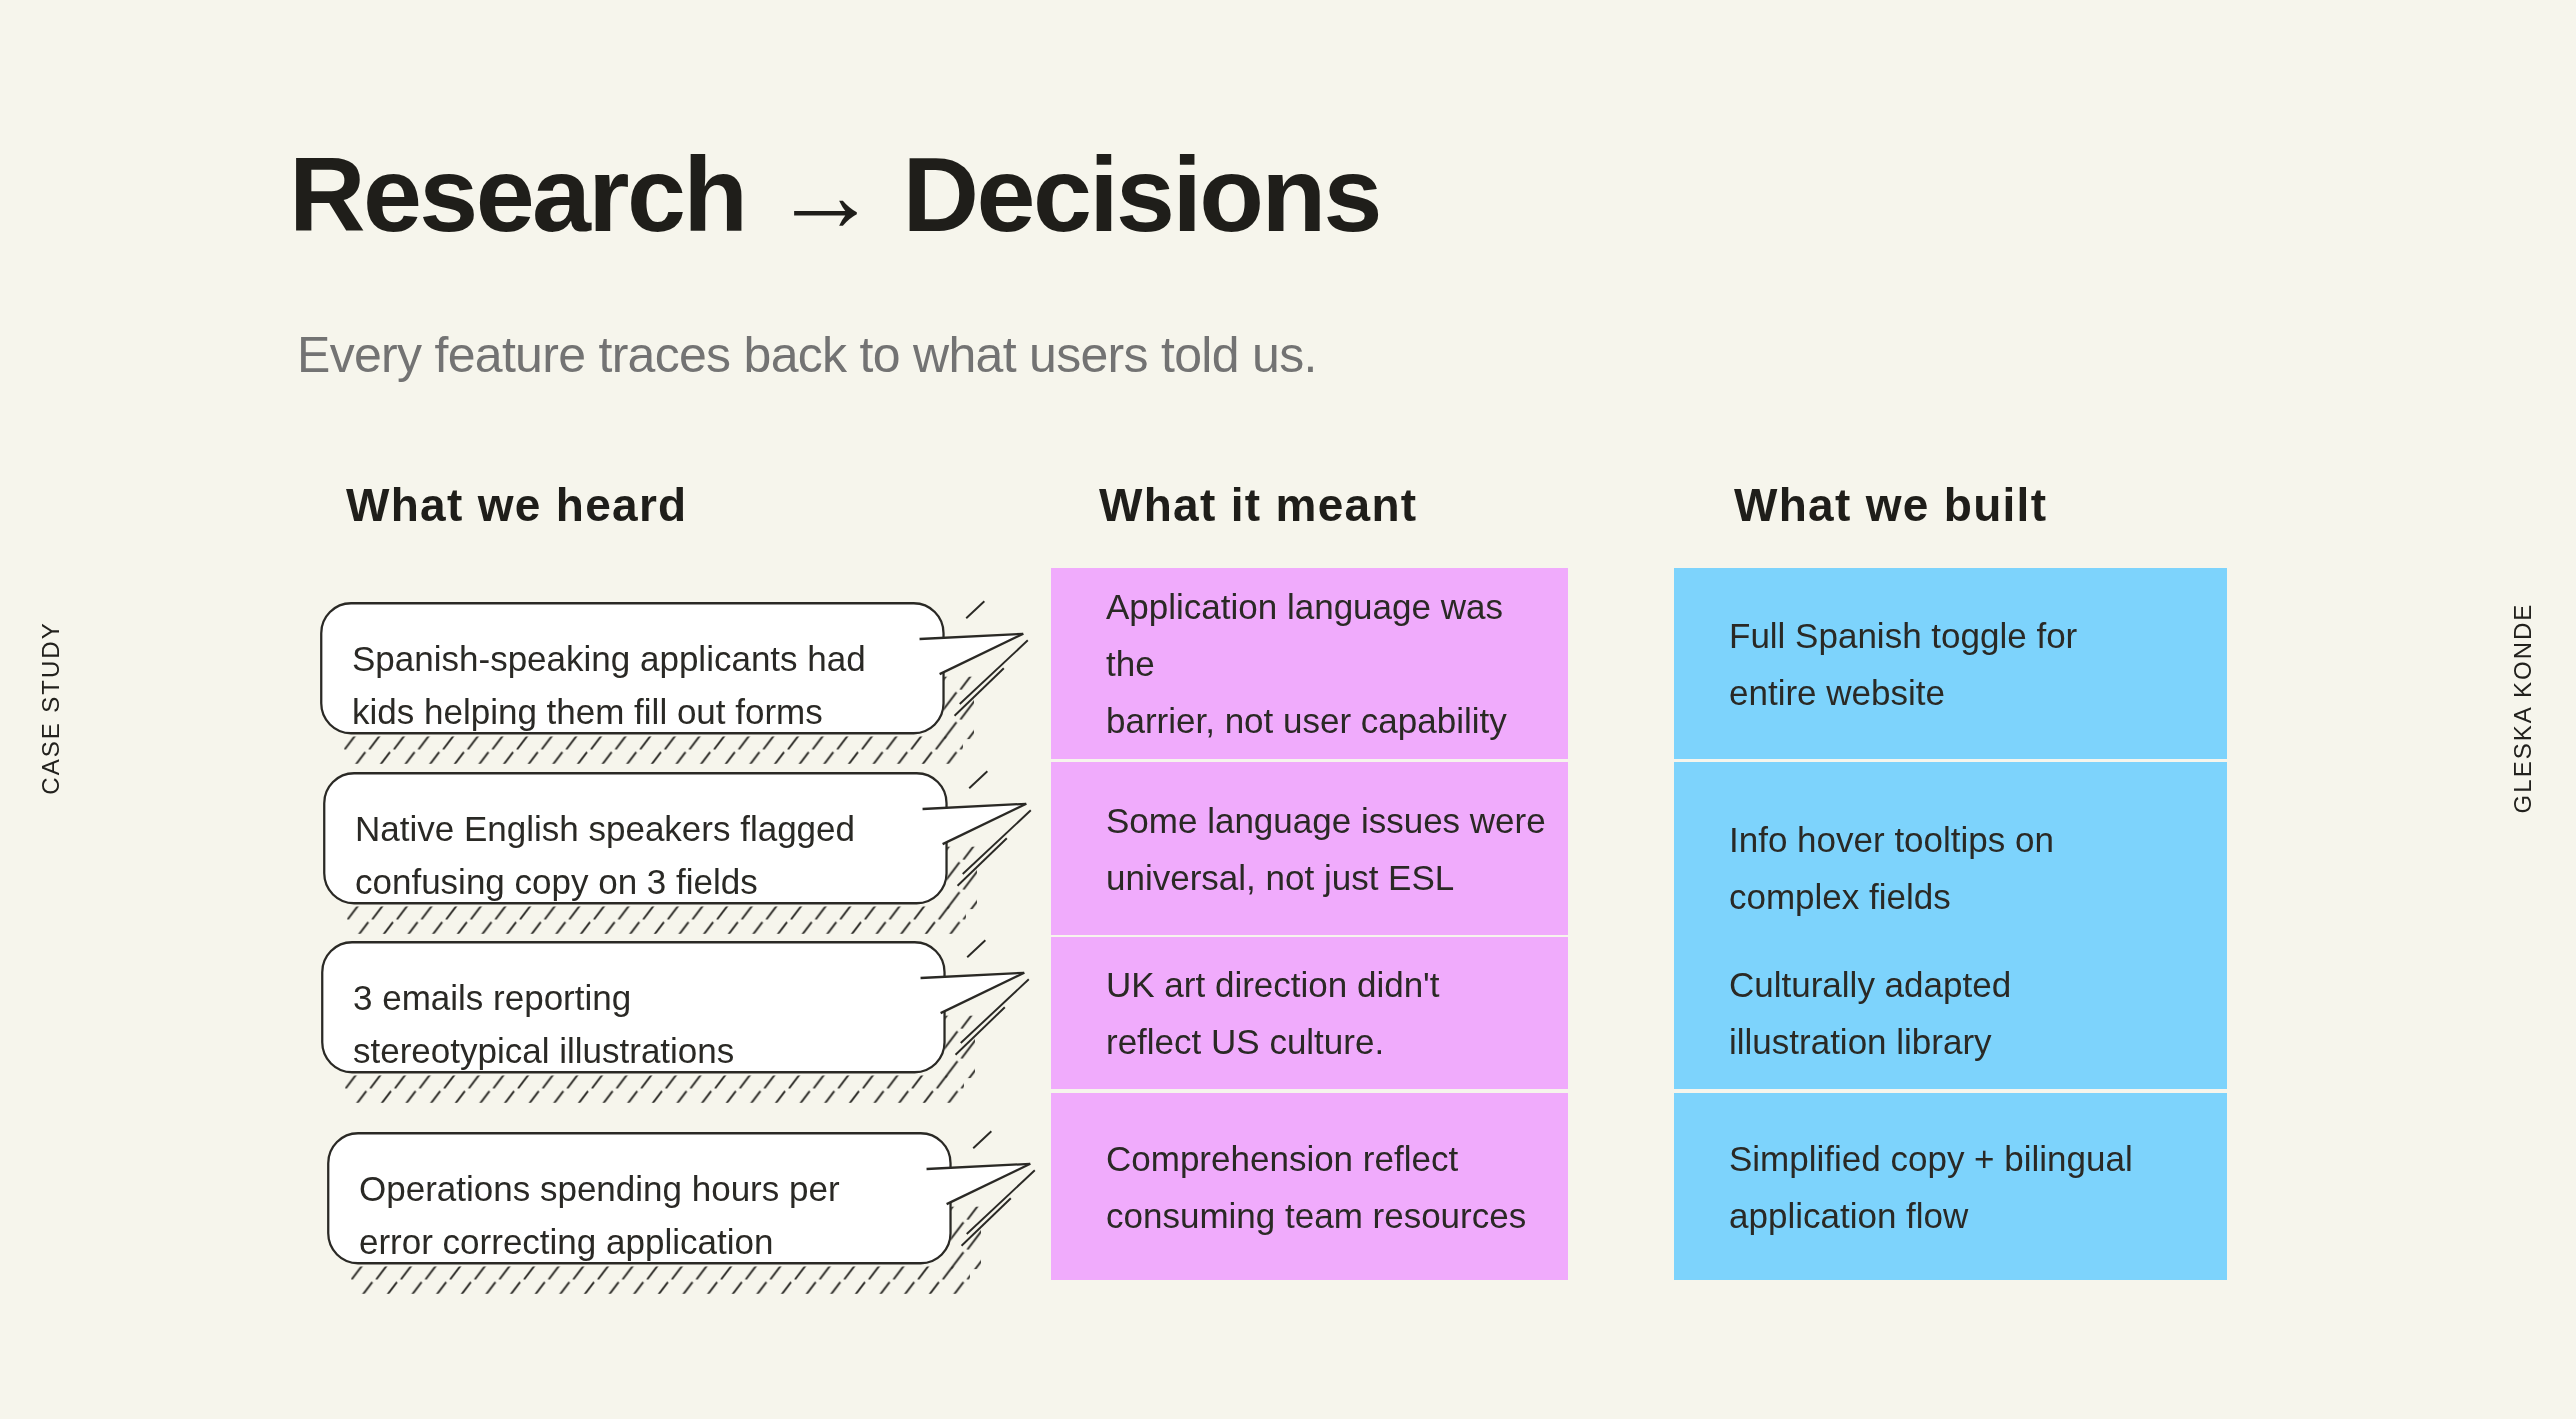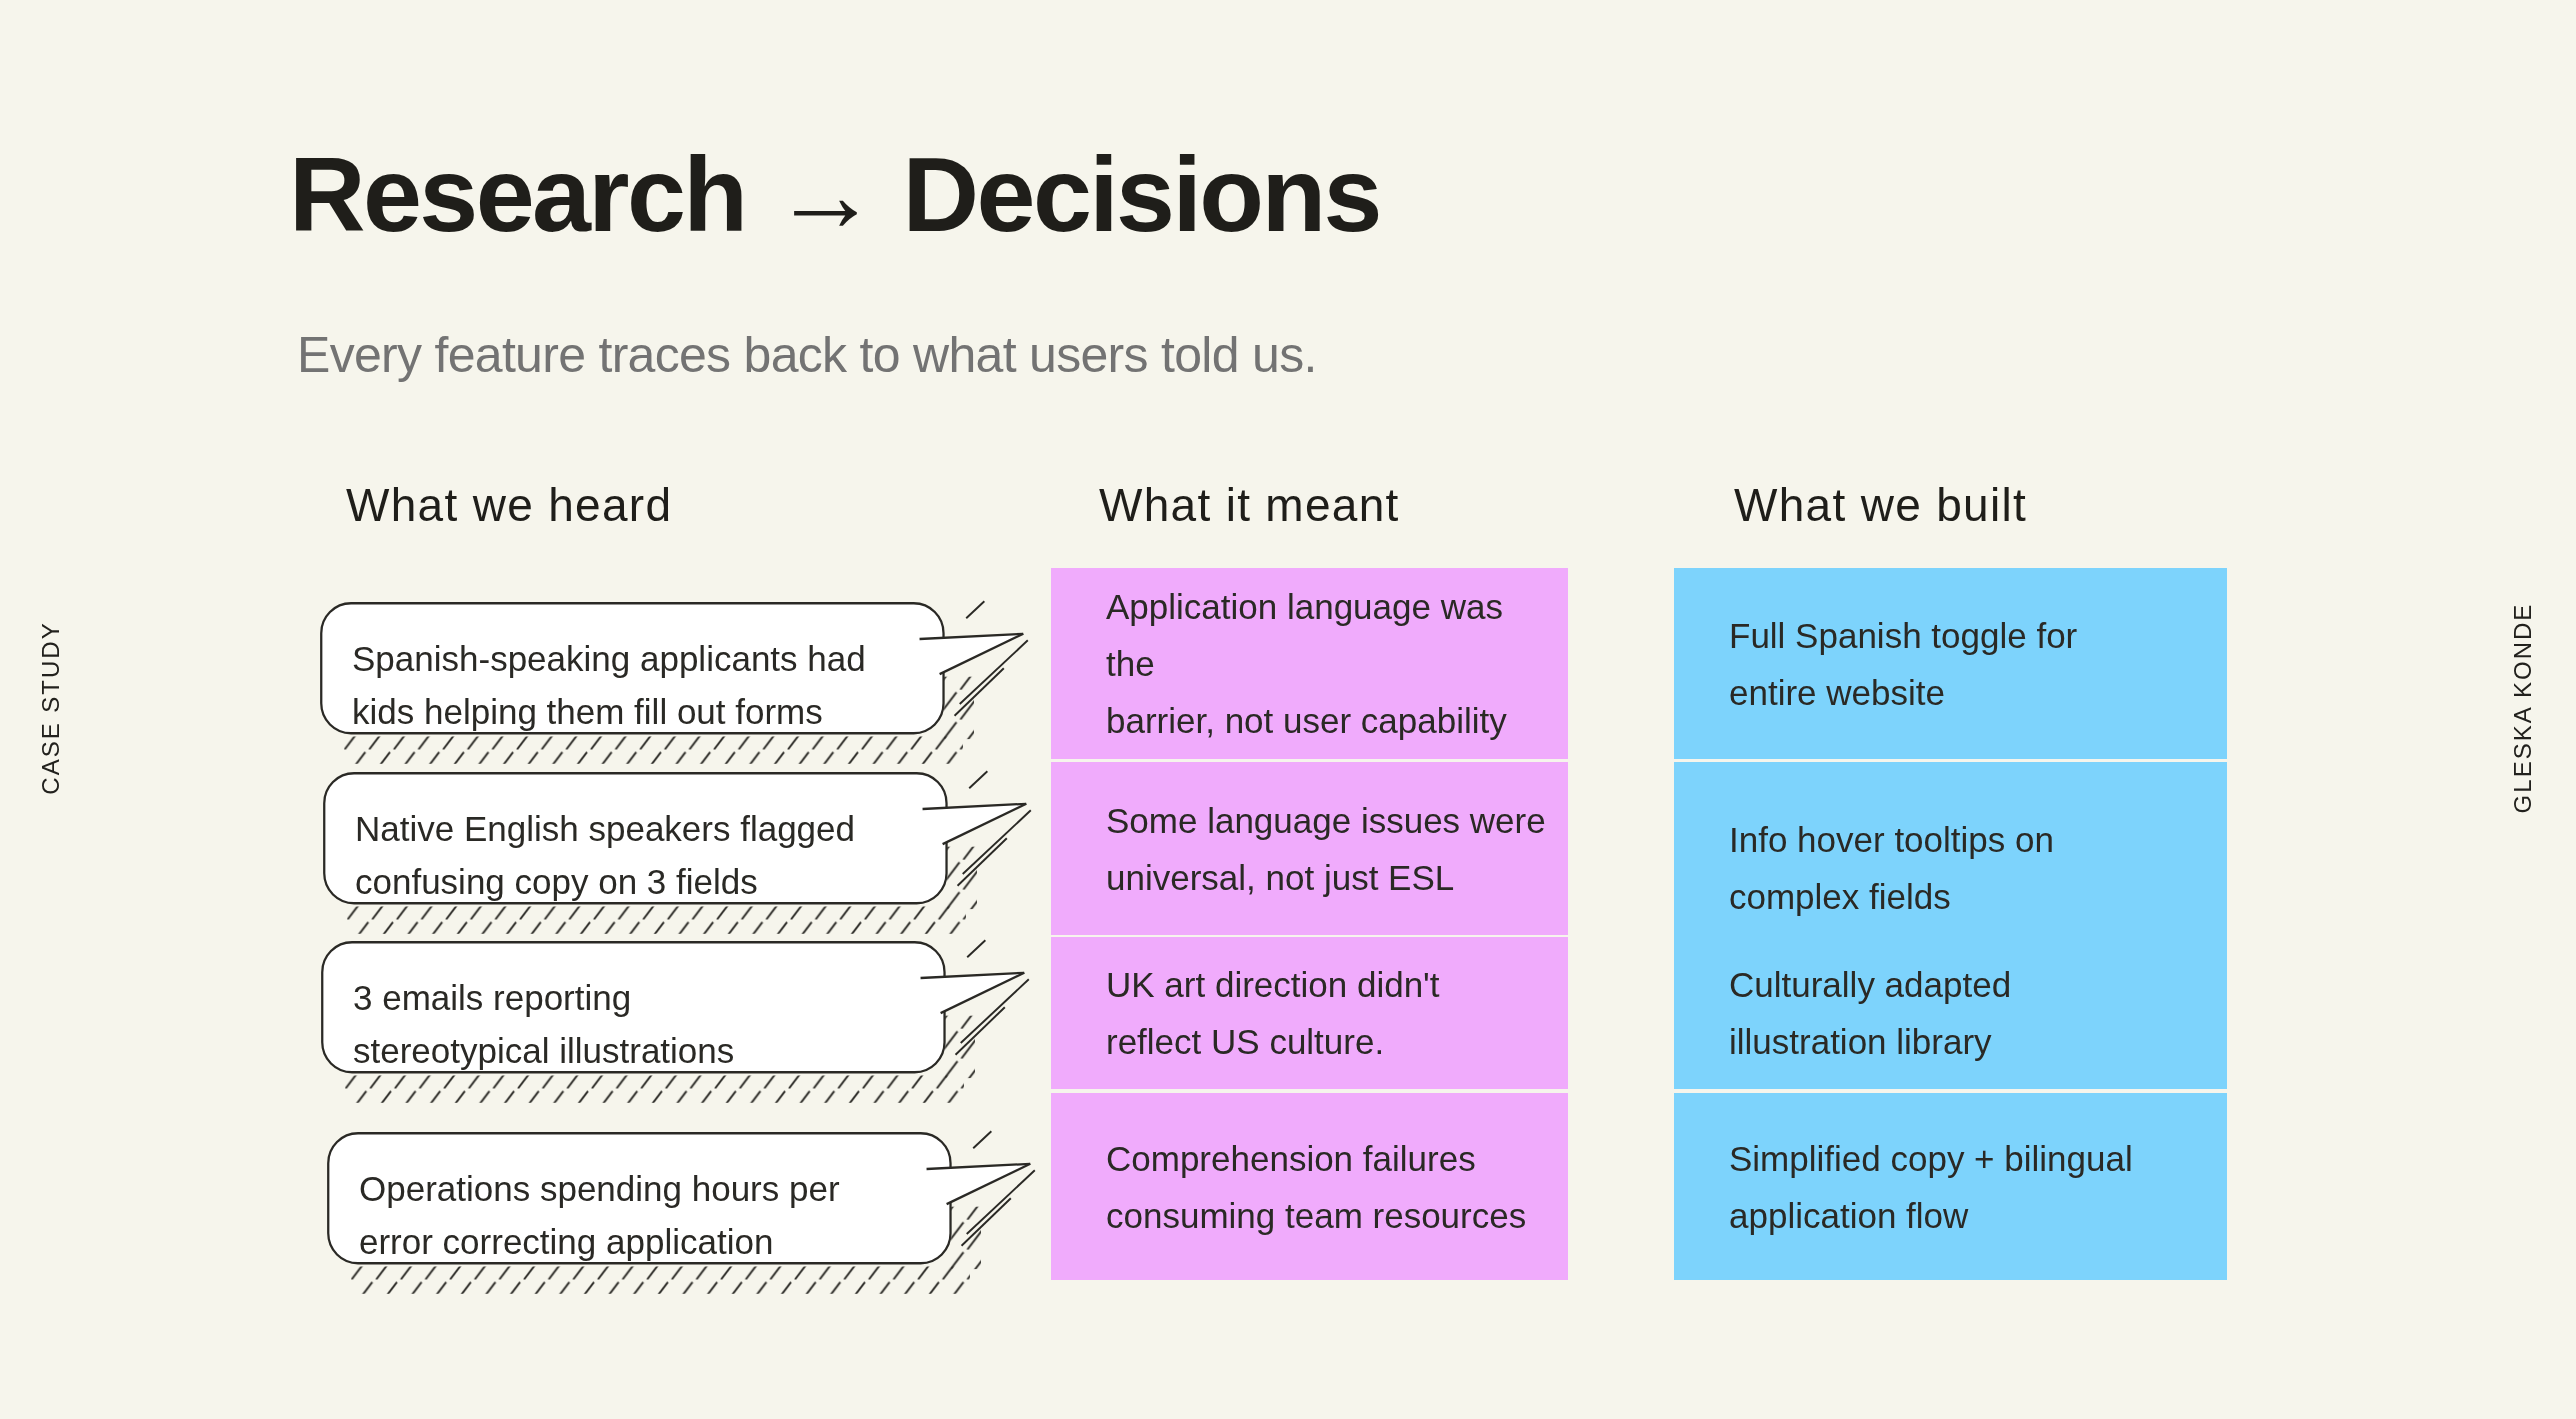--- a/index.html
+++ b/index.html
@@ -36,21 +36,21 @@
   .subtitle{
     left:297px;top:326px;
     font-size:50px;
     letter-spacing:-0.7px;
     color:#737373;
     white-space:nowrap;
   }
 
   .col-header{
     font-size:46px;
-    font-weight:normal;
+    font-weight:bold;
     letter-spacing:1.3px;
     line-height:1;
     color:#1f1e1a;
     white-space:nowrap;
     top:482px;
   }
   #hdr-heard{left:346px;}
   #hdr-meant{left:1099px;}
   #hdr-built{left:1734px;}
 
@@ -158,21 +158,21 @@
 </div>
 <div class="cell meant" style="top:762px;height:173px;">
   <div>Some language issues were</div>
     <div>universal, not just ESL</div>
 </div>
 <div class="cell meant" style="top:937px;height:152px;">
   <div>UK art direction didn't</div>
     <div>reflect US culture.</div>
 </div>
 <div class="cell meant" style="top:1093px;height:187px;">
-  <div>Comprehension failures</div>
+  <div>Comprehension reflect</div>
     <div>consuming team resources</div>
 </div>
 
 <div class="cell built" style="top:568px;height:191px;">
   <div>Full Spanish toggle for</div>
     <div>entire website</div>
 </div>
 <div class="cell built" style="top:762px;height:211px;">
   <div>Info hover tooltips on</div>
     <div>complex fields</div>

